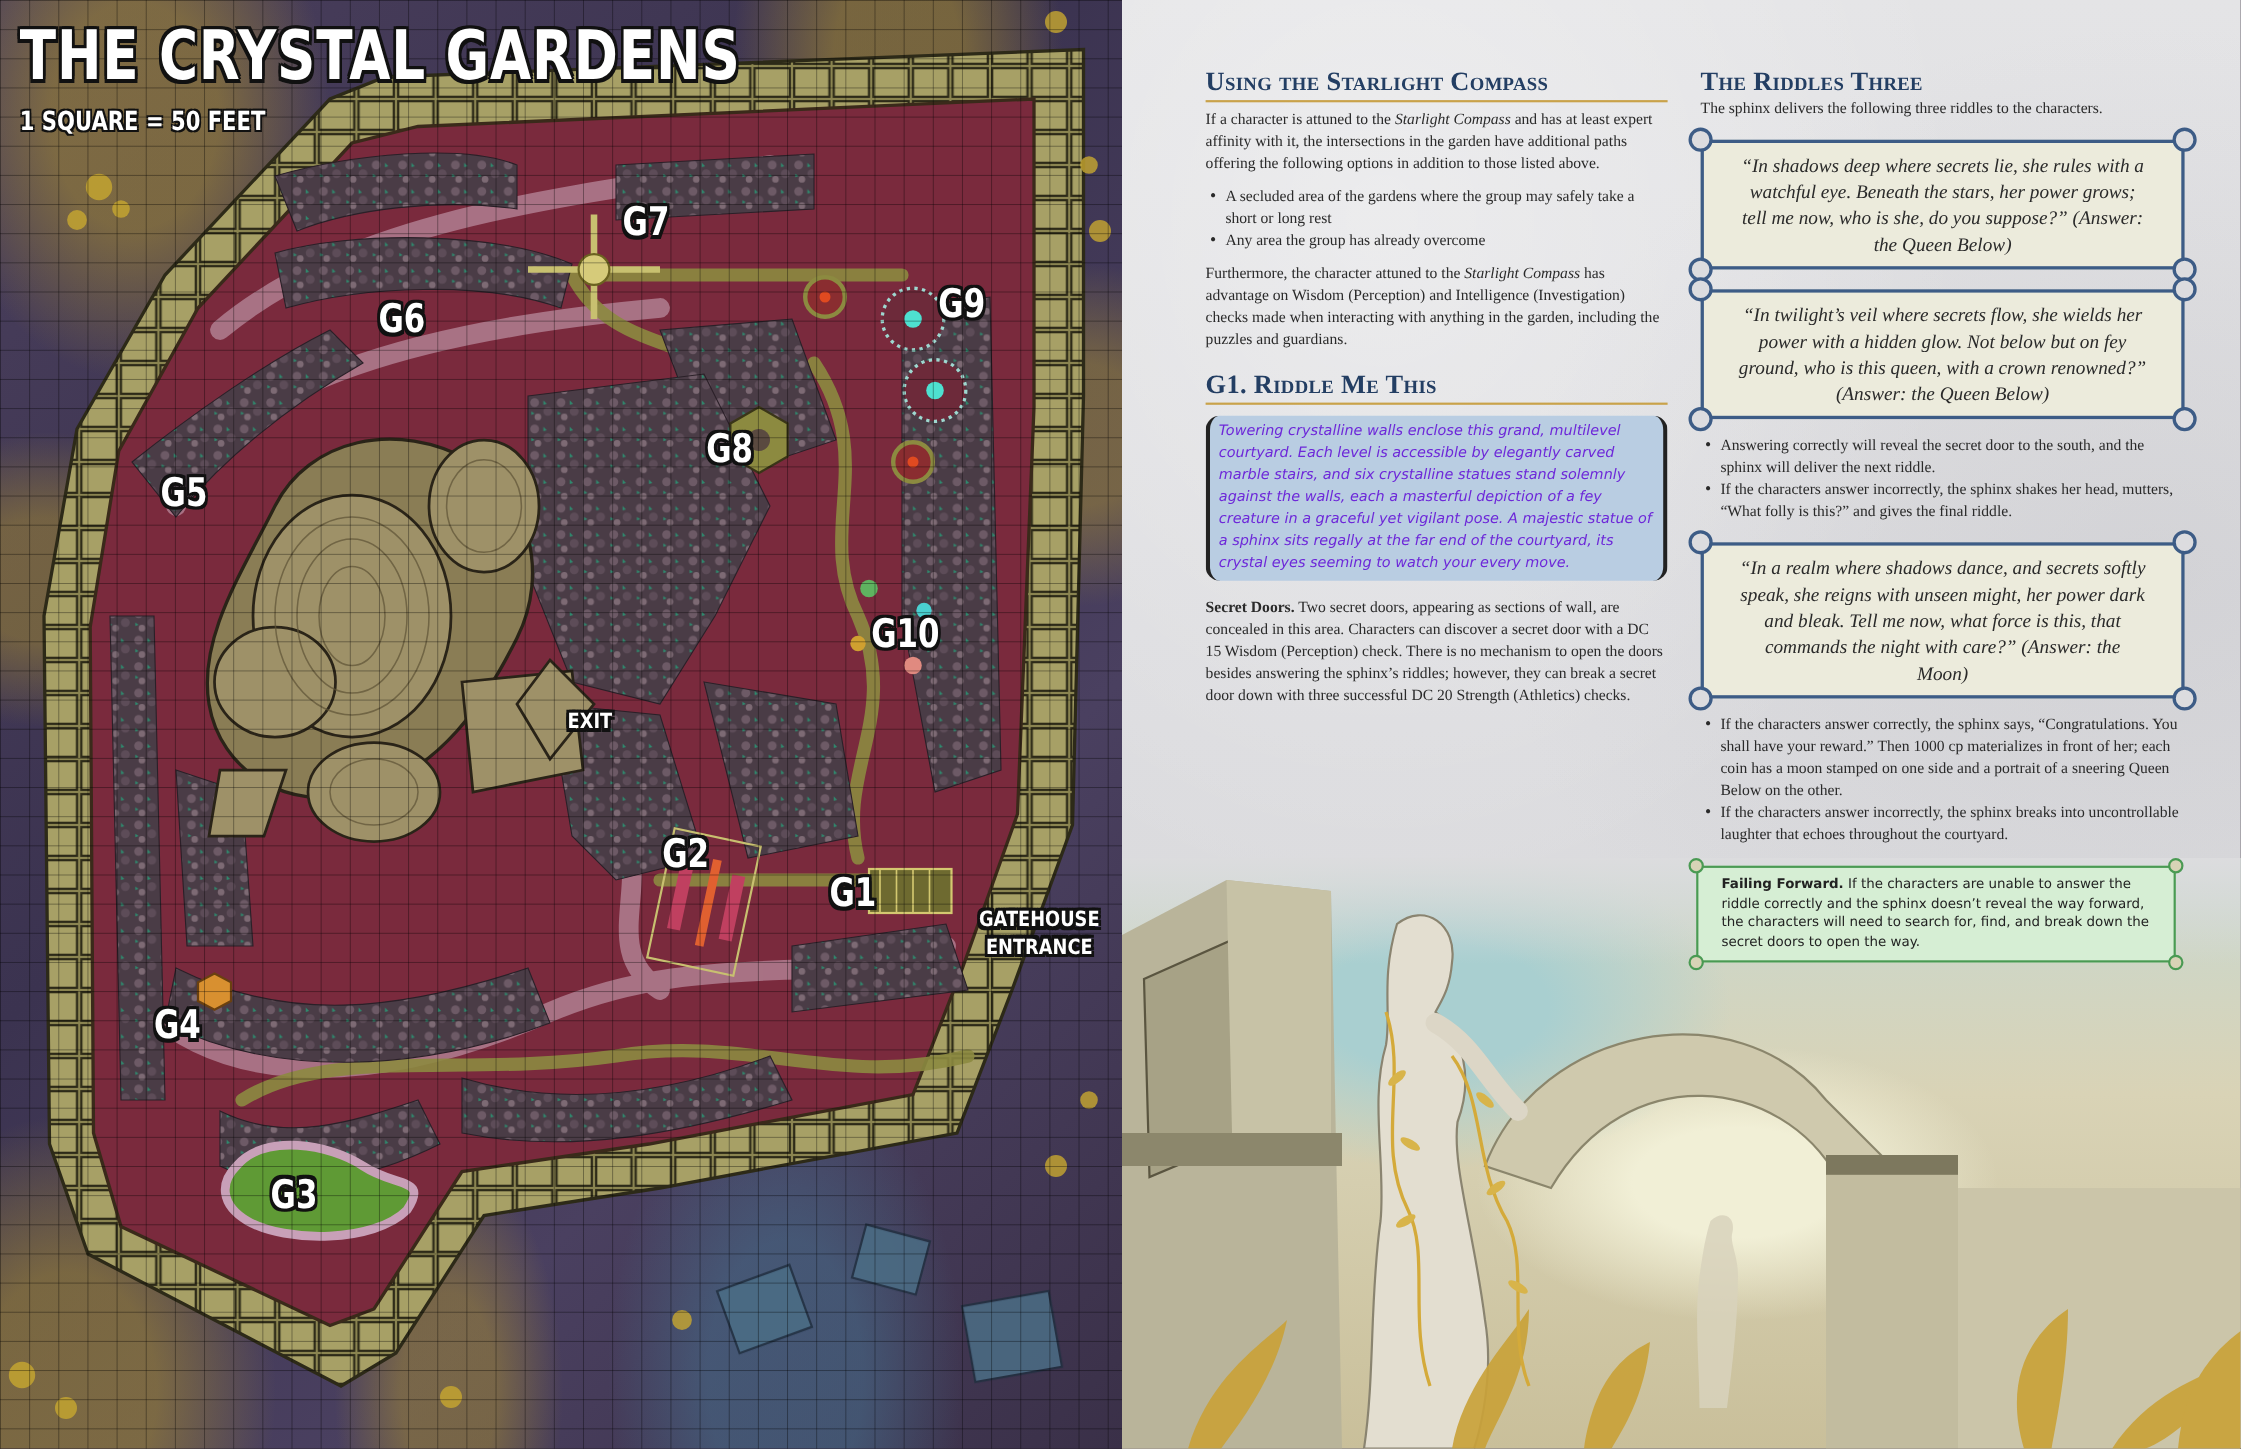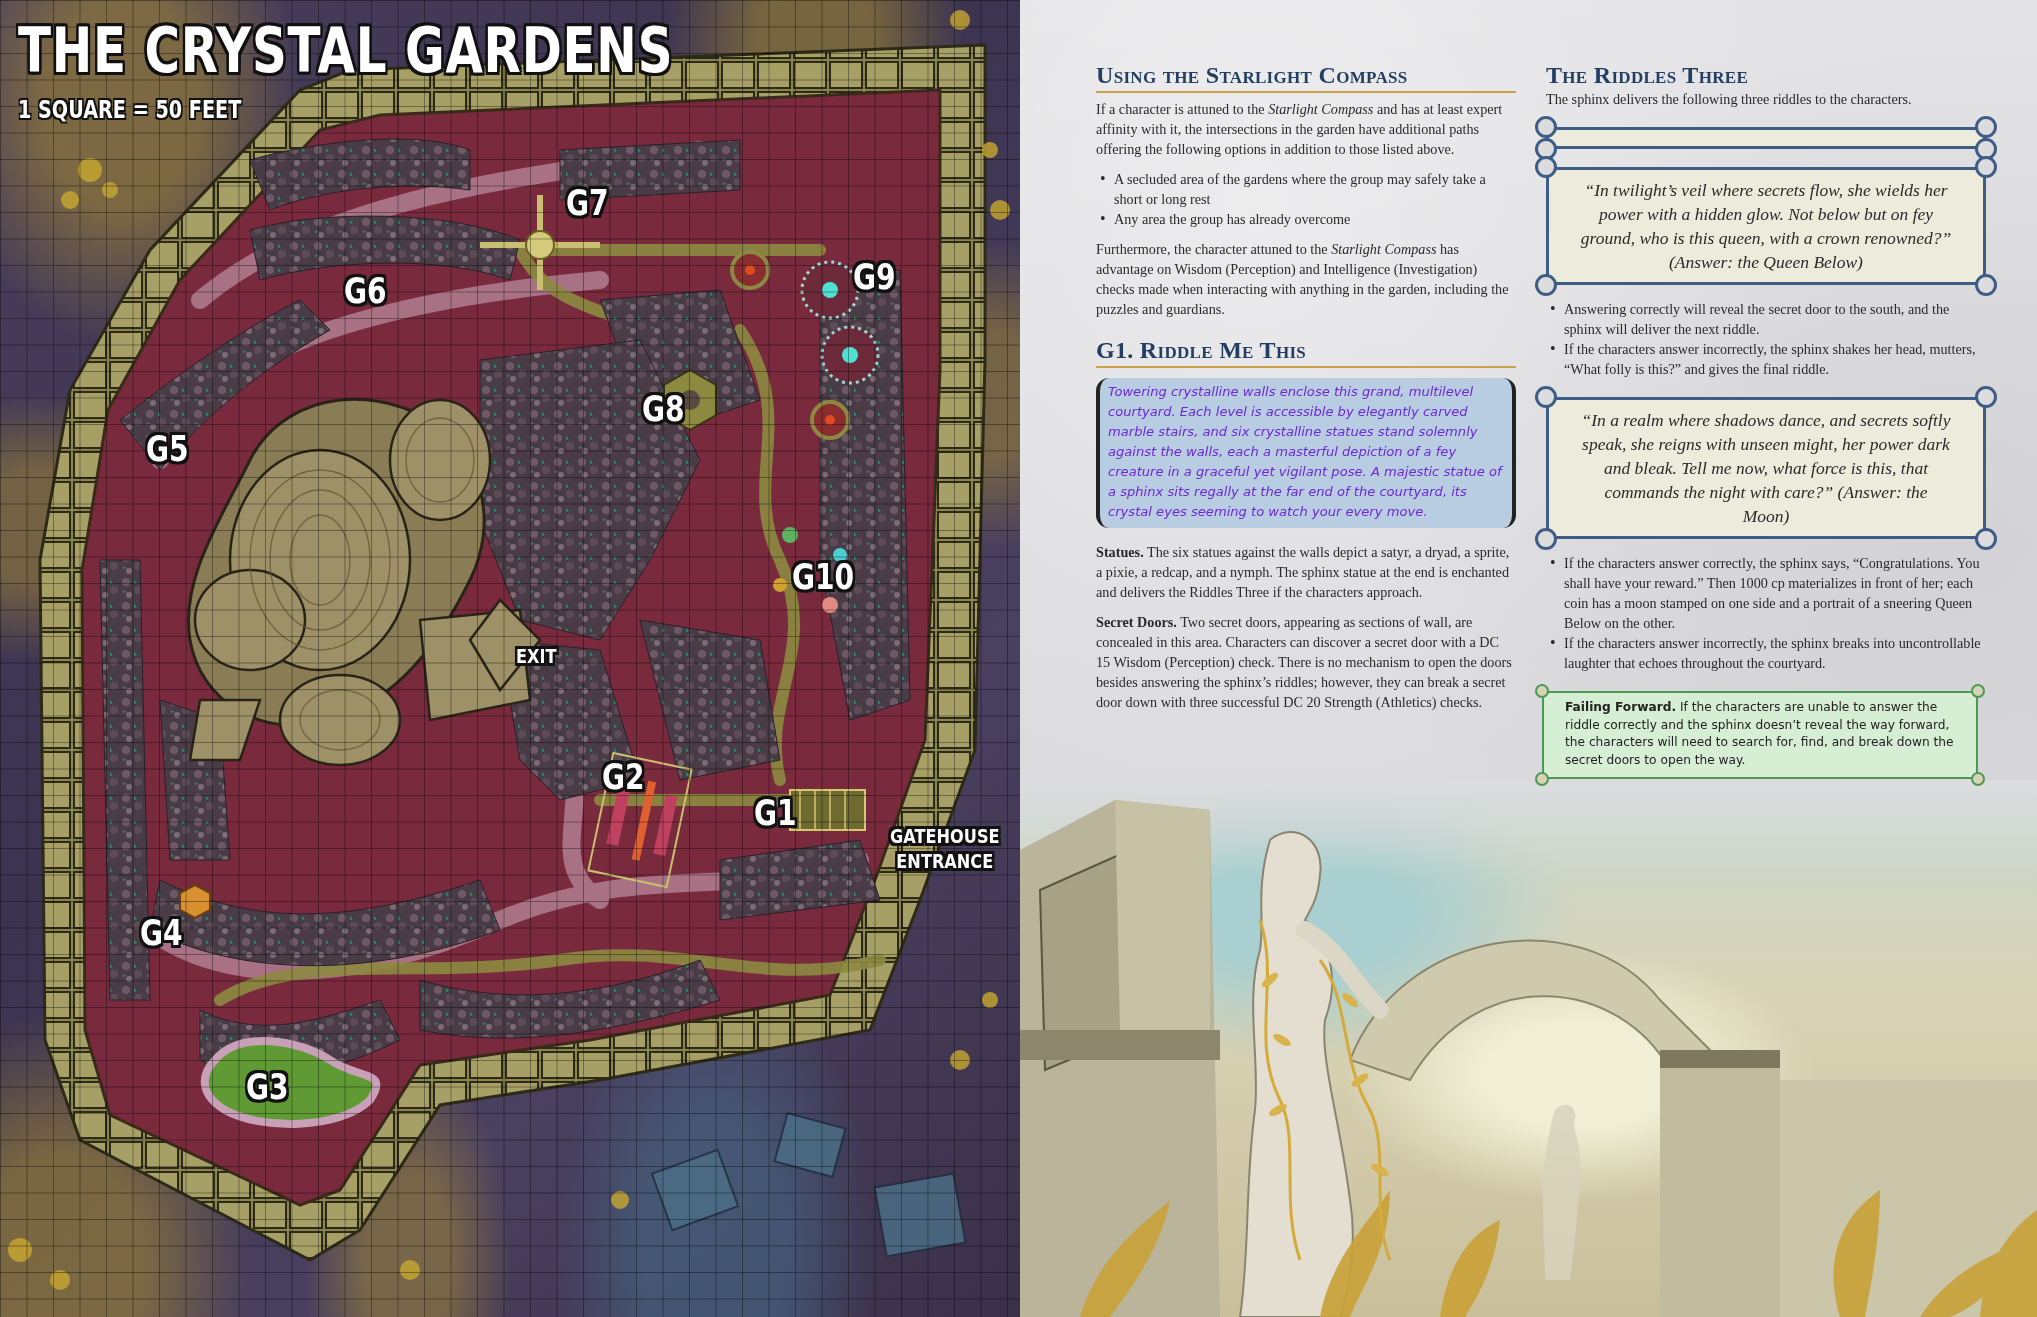--- a/index.html
+++ b/index.html
@@ -326,30 +326,30 @@
     <h2 class="sec">Using the Starlight Compass</h2>
     <p class="body"><span>If a character is attuned to the </span><em>Starlight Compass</em><span> and has at least expert affinity with it, the intersections in the garden have additional paths offering the following options in addition to those listed above.</span></p>
     <ul class="bul">
       <li>A secluded area of the gardens where the group may safely take a short or long rest</li>
       <li>Any area the group has already overcome</li>
     </ul>
     <p class="body"><span>Furthermore, the character attuned to the </span><em>Starlight Compass</em><span> has advantage on Wisdom (Perception) and Intelligence (Investigation) checks made when interacting with anything in the garden, including the puzzles and guardians.</span></p>
 
     <h2 class="sec" style="margin-top:18px;">G1. Riddle Me This</h2>
     <div class="readaloud">Towering crystalline walls enclose this grand, multilevel courtyard. Each level is accessible by elegantly carved marble stairs, and six crystalline statues stand solemnly against the walls, each a masterful depiction of a fey creature in a graceful yet vigilant pose. A majestic statue of a sphinx sits regally at the far end of the courtyard, its crystal eyes seeming to watch your every move.</div>
-    <p class="body"><b>Statues.</b><span> The six statues against the walls depict a satyr, a dryad, a sprite, a pixie, a redcap, and a nymph. The sphinx statue at the end is enchanted and delivers the Riddles Three if the characters approach.</span></p>
     <p class="body"><b>Secret Doors.</b><span> Two secret doors, appearing as sections of wall, are concealed in this area. Characters can discover a secret door with a DC 15 Wisdom (Perception) check. There is no mechanism to open the doors besides answering the sphinx’s riddles; however, they can break a secret door down with three successful DC 20 Strength (Athletics) checks.</span></p>
   </div>
 
   <div class="col col-right">
     <h2 class="sec noline">The Riddles Three</h2>
     <p class="body" style="margin-bottom:0;">The sphinx delivers the following three riddles to the characters.</p>
 
     <div class="riddle">
       <span class="notch tl"></span><span class="notch tr"></span><span class="notch bl"></span><span class="notch br"></span>
+      <span>“In shadows deep where secrets lie, she rules with a watchful eye. Beneath the stars, her power grows; tell me now, who is she, do you suppose?” (Answer: the Queen Below)</span>
     </div>
 
     <div class="riddle">
       <span class="notch tl"></span><span class="notch tr"></span><span class="notch bl"></span><span class="notch br"></span>
       <span>“In twilight’s veil where secrets flow, she wields her power with a hidden glow. Not below but on fey ground, who is this queen, with a crown renowned?” (Answer: the Queen Below)</span>
     </div>
     <ul class="bul">
       <li>Answering correctly will reveal the secret door to the south, and the sphinx will deliver the next riddle.</li>
       <li>If the characters answer incorrectly, the sphinx shakes her head, mutters, “What folly is this?” and gives the final riddle.</li>
     </ul>

